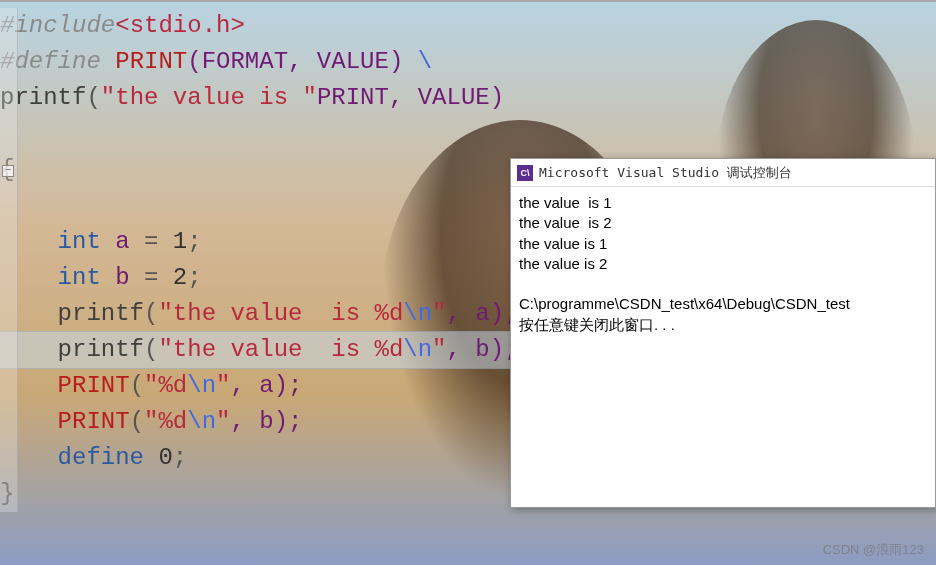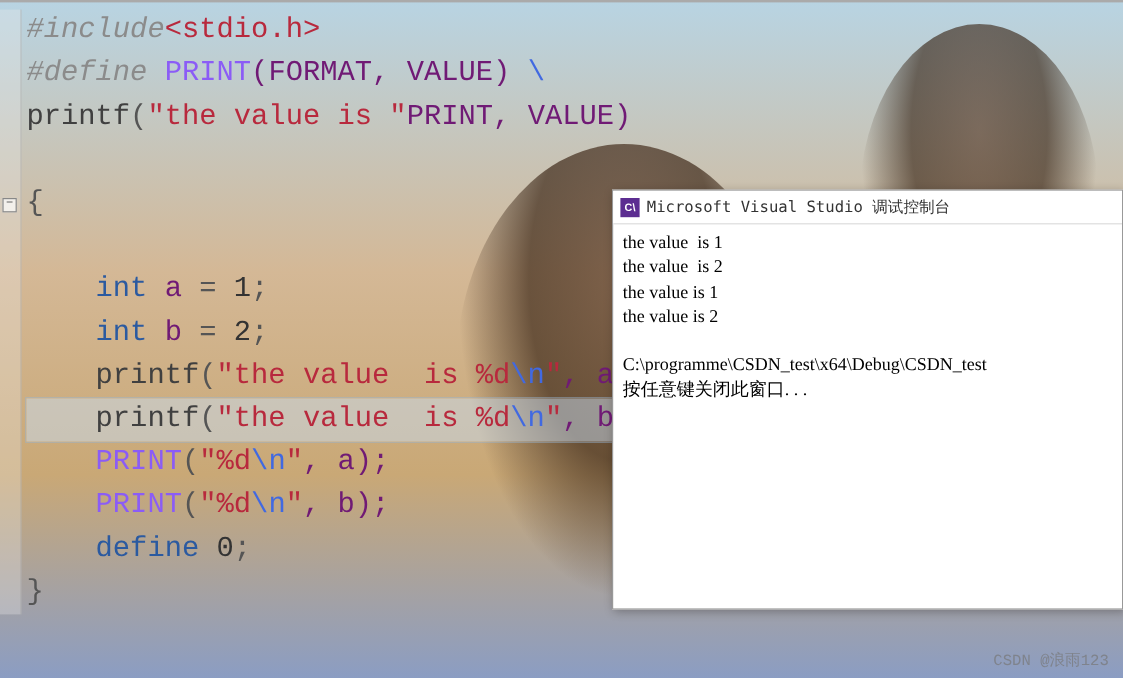--- a/index.html
+++ b/index.html
@@ -67,33 +67,32 @@
       height: 12px;
       border: 1px solid #888;
       background: rgba(255,255,255,0.7);
       font-size: 10px;
       line-height: 10px;
       text-align: center;
       color: #555;
     }
     
     .code-content {
-      padding-left: 22px;
     }
     
     .line { white-space: pre; }
     .highlight-line {
       background: rgba(200, 220, 240, 0.5);
       box-shadow: 0 0 0 1px rgba(150,180,210,0.6);
     }
     
     .kw-pre { color: #8b8b8b; font-style: italic; }
     .kw-blue { color: #2b5aa0; }
     .kw-teal { color: #404040; }
-    .kw-purple { color: #8b5cf6; }
+    .kw-purple { color: #b91c1c; }
     .str { color: #b8293d; }
     .esc { color: #4169e1; }
     .num { color: #333; }
     .op { color: #555; }
     .paren { color: #555; }
     .angle { color: #b8293d; }
     .ident { color: #701a75; }
     
     .console-window {
       position: absolute;
@@ -130,31 +129,31 @@
       font-size: 9px;
       font-weight: bold;
       font-family: Arial;
     }
     
     .console-body {
       padding: 6px 8px;
       font-size: 15px;
       line-height: 1.35;
       color: #000;
-      font-family: Liberation Serif, serif;
+      font-family: Liberation Sans, sans-serif;
       white-space: pre;
     }
     
     .watermark {
       position: absolute;
       bottom: 6px;
       right: 12px;
       font-size: 13px;
       color: rgba(120,120,120,0.7);
-      font-family: Liberation Mono, monospace;
+      font-family: Liberation Sans, sans-serif;
     }
     
     .top-border {
       position: absolute;
       top: 0; left: 0; right: 0;
       height: 2px;
       background: #aaa;
     }
   </style>
 </head>

